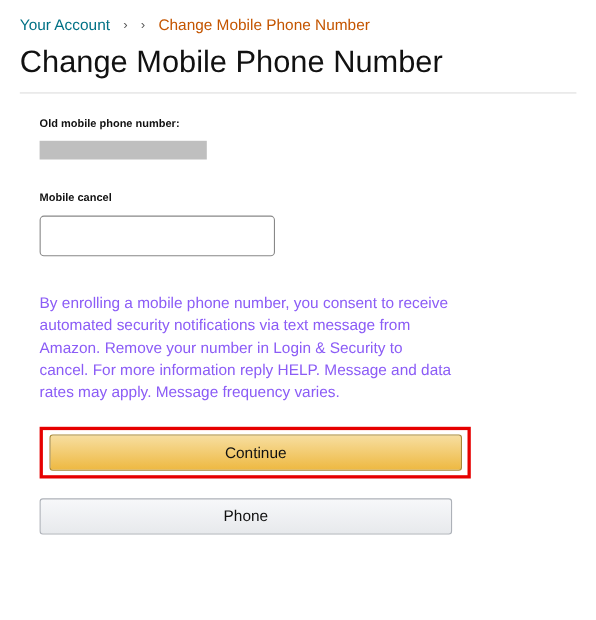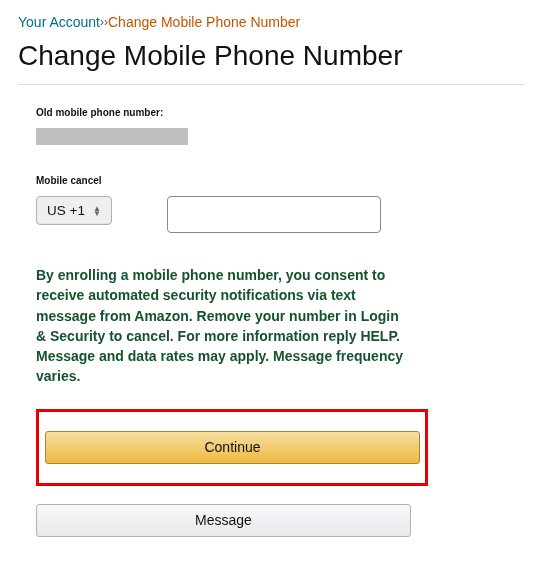--- a/index.html
+++ b/index.html
@@ -12,20 +12,21 @@
       background: #fff;
       color: #111;
       padding: 14px 18px;
       width: 542px;
     }
     .breadcrumb {
       font-size: 14px;
       margin-bottom: 10px;
       display: flex;
       align-items: center;
+      gap: 12px;
     }
     .breadcrumb a {
       text-decoration: none;
     }
     .crumb-link { color: #007185; }
     .crumb-current { color: #c45500; }
     .crumb-sep { color: #555; font-size: 12px; }
     h1 {
       font-size: 28px;
       font-weight: 400;
@@ -80,44 +81,43 @@
       width: 214px;
       height: 37px;
       border: 1px solid #888;
       border-radius: 4px;
       font-size: 14px;
       padding: 0 8px;
       outline: none;
     }
     .disclaimer {
       font-size: 14px;
-      color: #14532d;
+      color: #8b5cf6;
       line-height: 1.45;
       max-width: 375px;
       margin-bottom: 22px;
-      font-weight: bold;
     }
     .btn {
       display: block;
       width: 375px;
       height: 33px;
       border-radius: 3px;
       font-size: 14px;
       cursor: pointer;
       text-align: center;
       line-height: 31px;
     }
     .btn-primary {
       background: linear-gradient(#f7dea0, #eeb942);
       border: 1px solid #a88734;
       color: #111;
     }
     .highlight-box {
       border: 3px solid #e60000;
-      padding: 19px 6px;
+      padding: 4px 6px;
       width: 392px;
       margin-bottom: 18px;
     }
     .btn-secondary {
       background: linear-gradient(#f7f8fa, #e7e9ec);
       border: 1px solid #adb1b8;
       color: #111;
     }
   </style>
 </head>
@@ -133,31 +133,24 @@
 <h1>Change Mobile Phone Number</h1>
 
 <div class="form-area">
 
   <div class="label">Old mobile phone number:</div>
   <div class="redacted"></div>
 
   <div class="label">Mobile cancel</div>
 
   <div class="row">
-    <div class="country-select">
-      <span>US +1</span>
-      <span class="sorter">
-        <span>▲</span>
-          <span>▼</span>
-      </span>
-    </div>
     <input type="text" class="phone-input" value="" style="">
   </div>
 
   <p class="disclaimer">By enrolling a mobile phone number, you consent to receive automated security notifications via text message from Amazon. Remove your number in Login &amp; Security to cancel. For more information reply HELP. Message and data rates may apply. Message frequency varies.</p>
 
   <div class="highlight-box">
     <button class="btn btn-primary">Continue</button>
   </div>
 
-  <button class="btn btn-secondary">Message</button>
+  <button class="btn btn-secondary">Phone</button>
 
 </div>
 
 </body></html>

